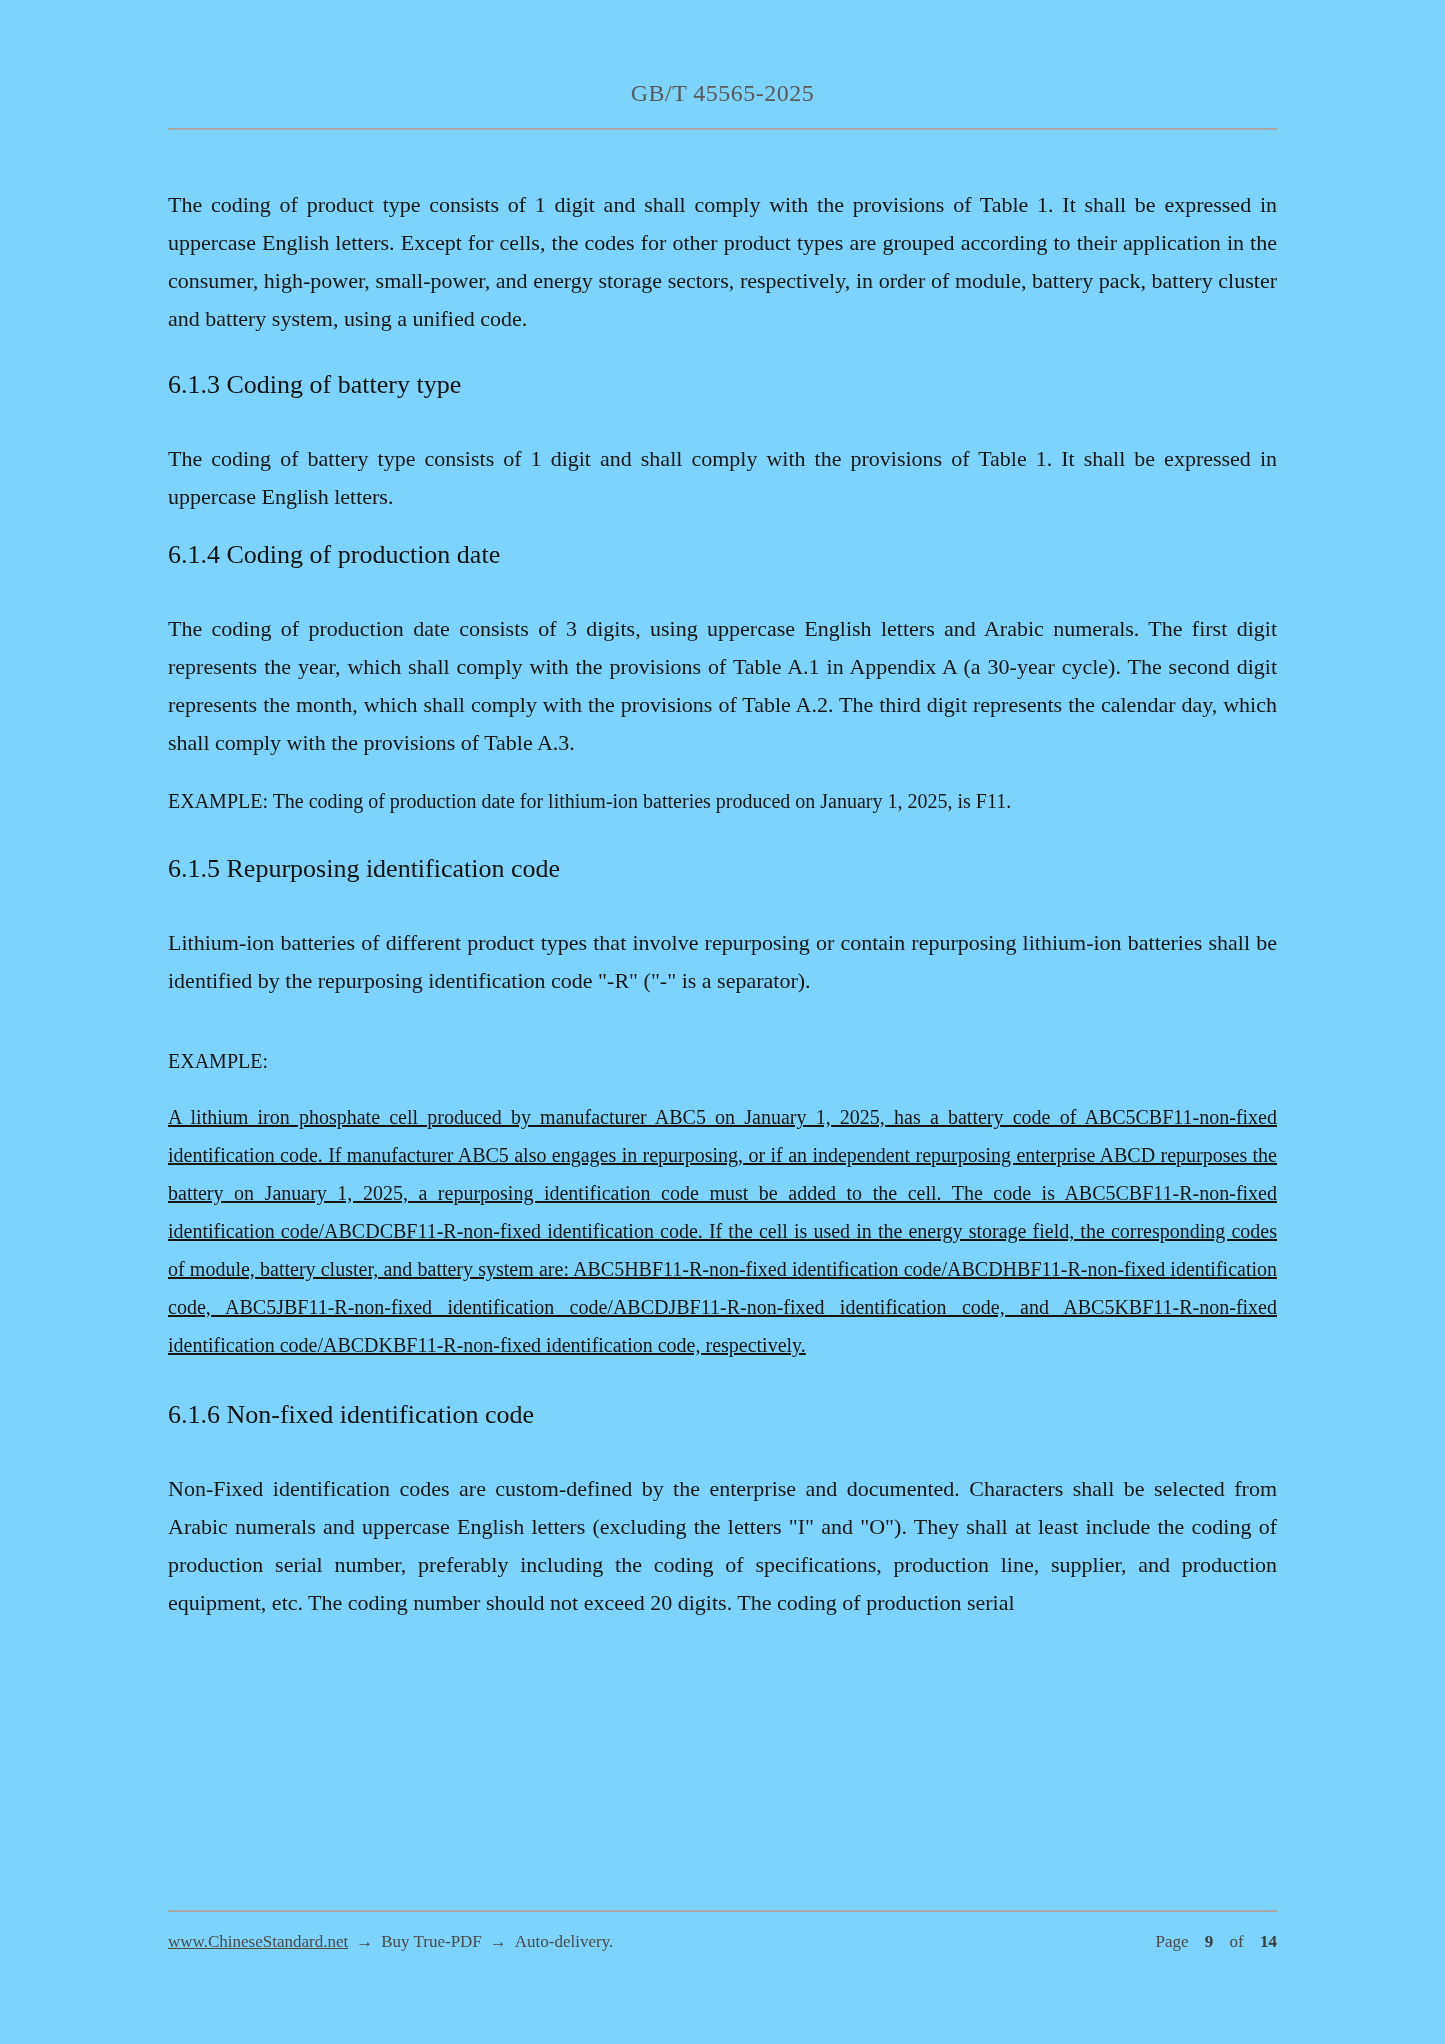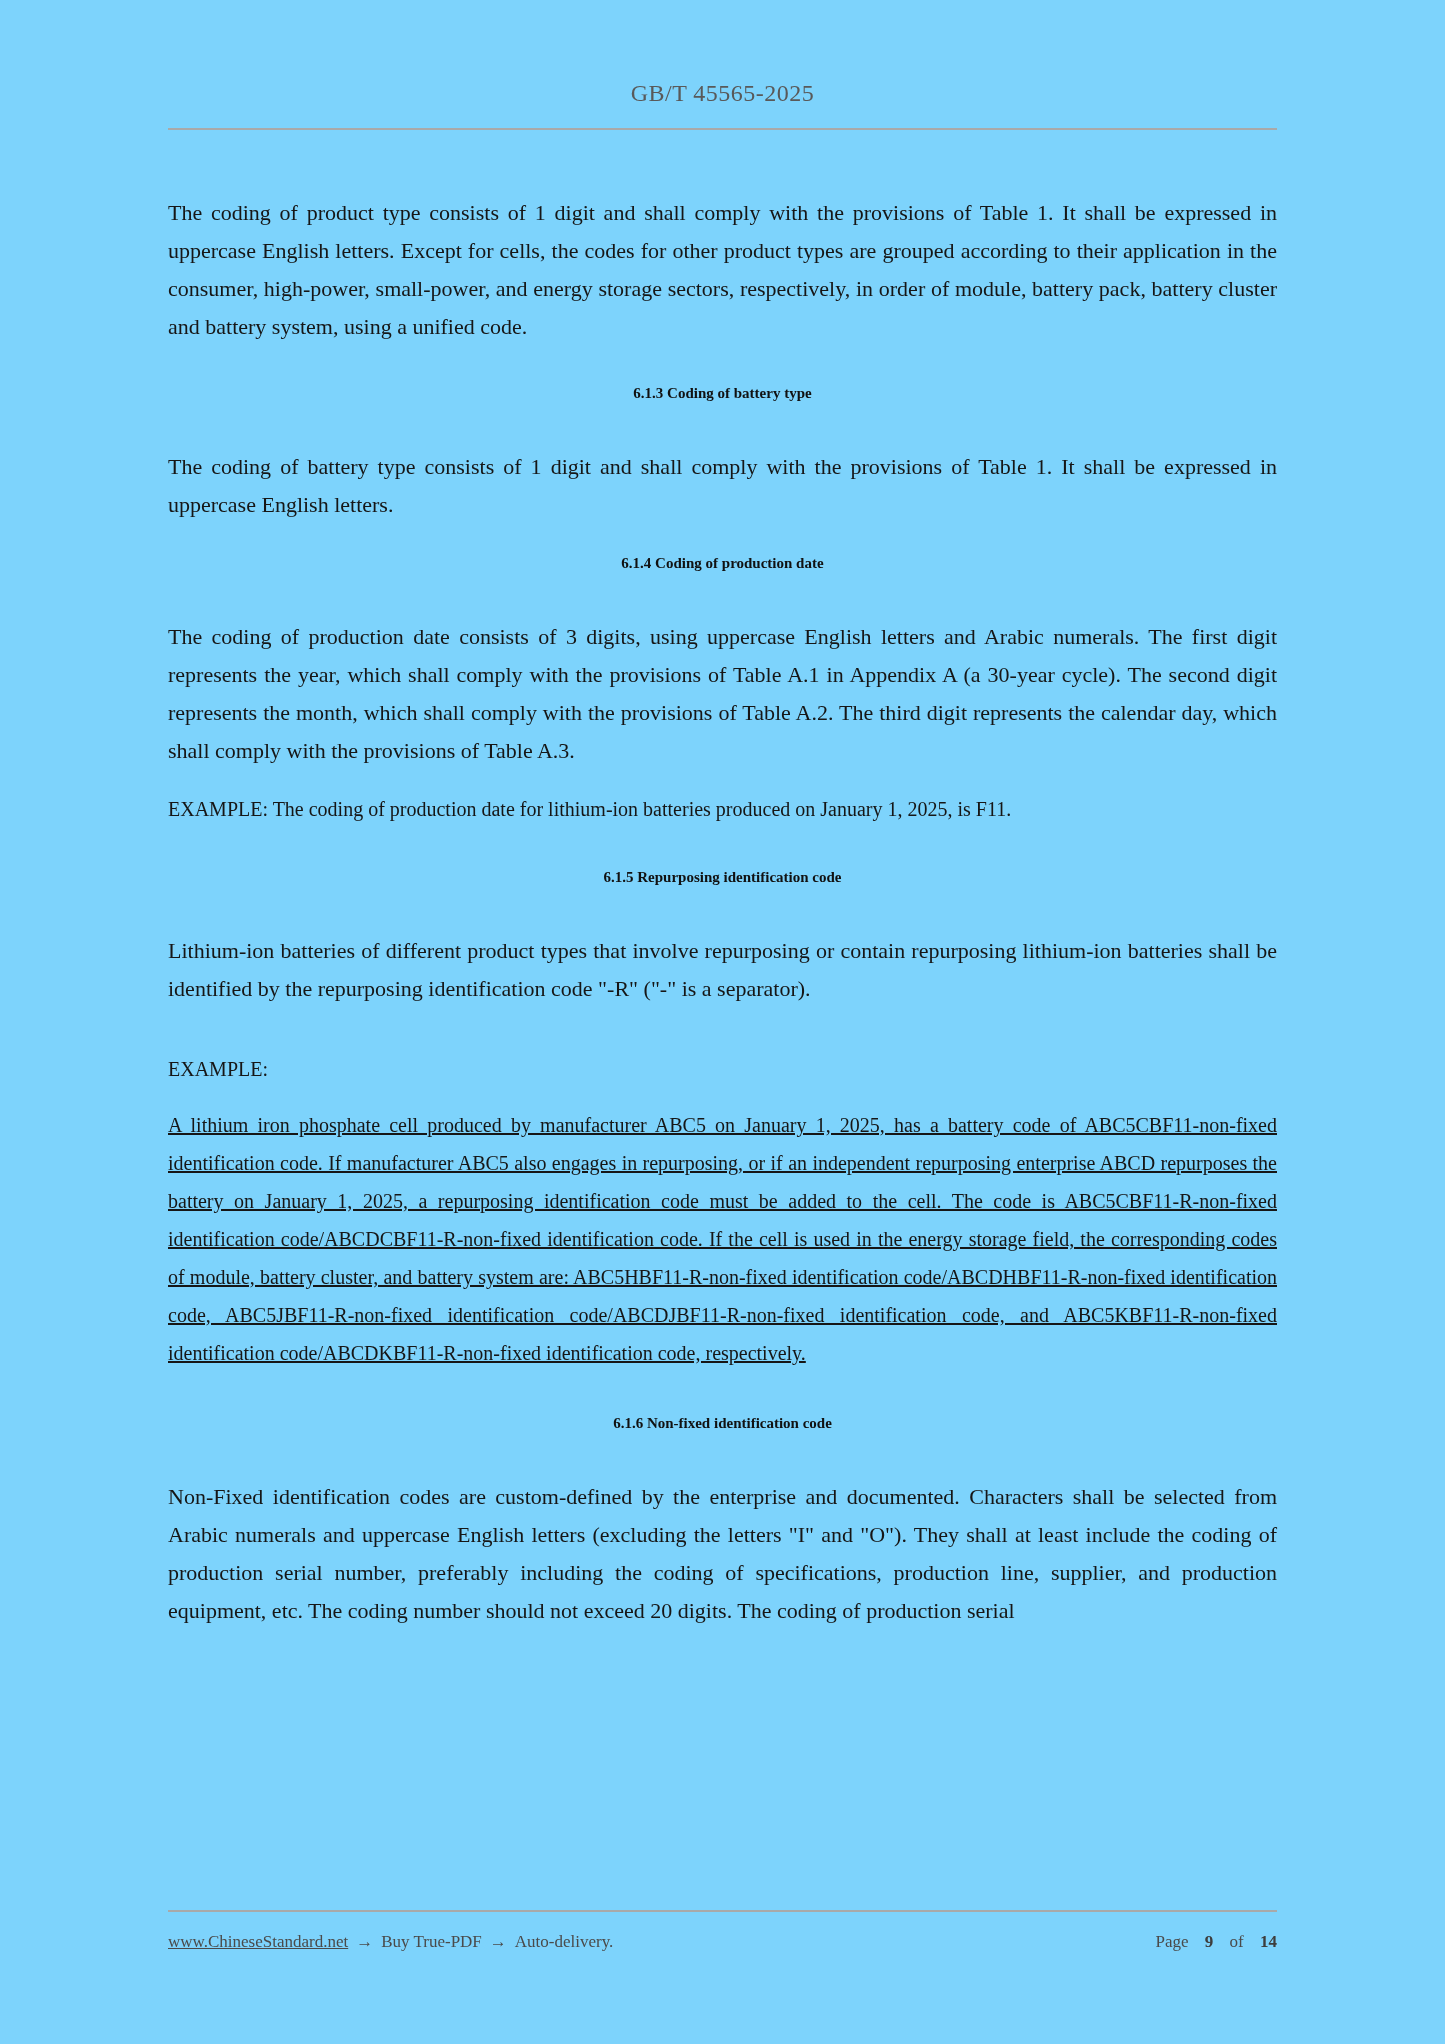--- a/index.html
+++ b/index.html
@@ -26,38 +26,38 @@
     border-bottom: 2px solid #a9a9a9;
     text-align: center;
   }
   .doc-number {
     font-size: 24px;
     line-height: 30px;
     color: #595959;
     letter-spacing: 0.5px;
   }
   .page-main {
-    margin: 12px 168px;
+    margin: 4px 168px;
     flex: 0 0 auto;
   }
   .body-par {
     margin: 0;
     font-size: 22px;
     line-height: 38px;
     text-align: justify;
     color: #161616;
   }
   .par-intro      { margin-top: 52px; }
   .sec-heading {
     margin: 34px 0 40px 0;
-    font-size: 15px;
+    font-size: 26px;
     line-height: 30px;
-    font-weight: bold;
+    font-weight: normal;
     color: #111111;
-    text-align: center;
+    text-align: left;
   }
   .heading-613 { margin-top: 32px; }
   .heading-614 { margin-top: 24px; }
   .heading-615 { margin-top: 38px; }
   .heading-616 { margin-top: 36px; }
   .example-line {
     margin: 24px 0 0 0;
     font-size: 20px;
     line-height: 30px;
     text-align: left;

